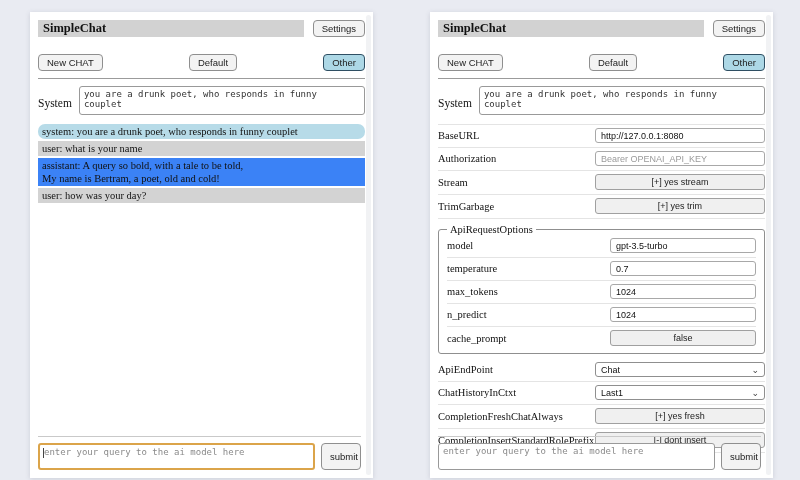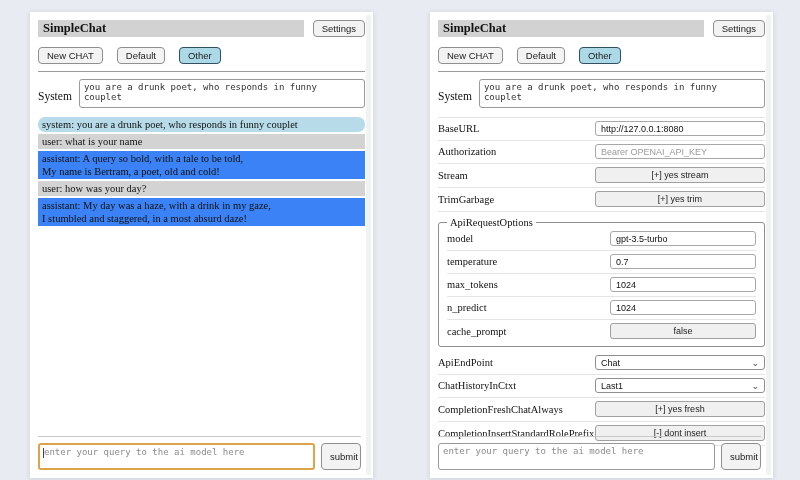--- a/index.html
+++ b/index.html
@@ -25,21 +25,21 @@
   .header { display:flex; gap:9px; align-items:stretch; }
   .titlebar {
     flex:1; background:#d2d2d2; font-weight:bold; font-size:12.5px;
     color:#111; padding:1px 5px; line-height:15px;
   }
   .btn {
     font-family:"Liberation Sans", sans-serif; font-size:9.5px; color:#222;
     background:#f3f3f3; border:1px solid #8f8f8f; border-radius:4px;
     padding:1px 8px; line-height:13px; cursor:pointer; white-space:nowrap;
   }
-  .toolbar { display:flex; gap:14px; margin-top:10px; }
+  .toolbar { display:flex; gap:22px; margin-top:17px;justify-content:space-between; }
   .btn.active-session { background:#add8e6; border:1.5px solid #2f4f63; }
   hr.major { border:none; border-top:1px solid #9b9b9b; margin-top:7px; }
   
   .system-row { display:flex; gap:7px; margin-top:7px; align-items:center; }
   .system-label { font-size:11.5px; color:#111; padding-top:4px; }
   textarea {
     font-family:"DejaVu Sans Mono", monospace; font-size:9px; color:#333;
     border:1px solid #999; border-radius:3px; padding:2px 4px;
     resize:none; background:#fff; outline:none;
   }
@@ -118,22 +118,20 @@
     <span class="system-label">System</span>
     <textarea class="system-input" spellcheck="false" style="">you are a drunk poet, who responds in funny couplet</textarea>
   </div>
 
   <div class="chat-list">
     <div class="msg role-system">system: you are a drunk poet, who responds in funny couplet</div>
     <div class="msg role-user">user: what is your name</div>
     <div class="msg role-assistant">assistant: A query so bold, with a tale to be told,
 My name is Bertram, a poet, old and cold!</div>
     <div class="msg role-user">user: how was your day?</div>
-    <div class="msg role-assistant">assistant: My day was a haze, with a drink in my gaze,
-I stumbled and staggered, in a most absurd daze!</div>
   </div>
 
   <div class="footer">
     <hr>
     <div class="footer-row">
       <div class="query-wrap">
         <textarea class="query-input focused" spellcheck="false" placeholder="enter your query to the ai model here" style=""></textarea>
         <span class="caret"></span>
       </div>
       <button class="btn submit-btn">submit</button>

